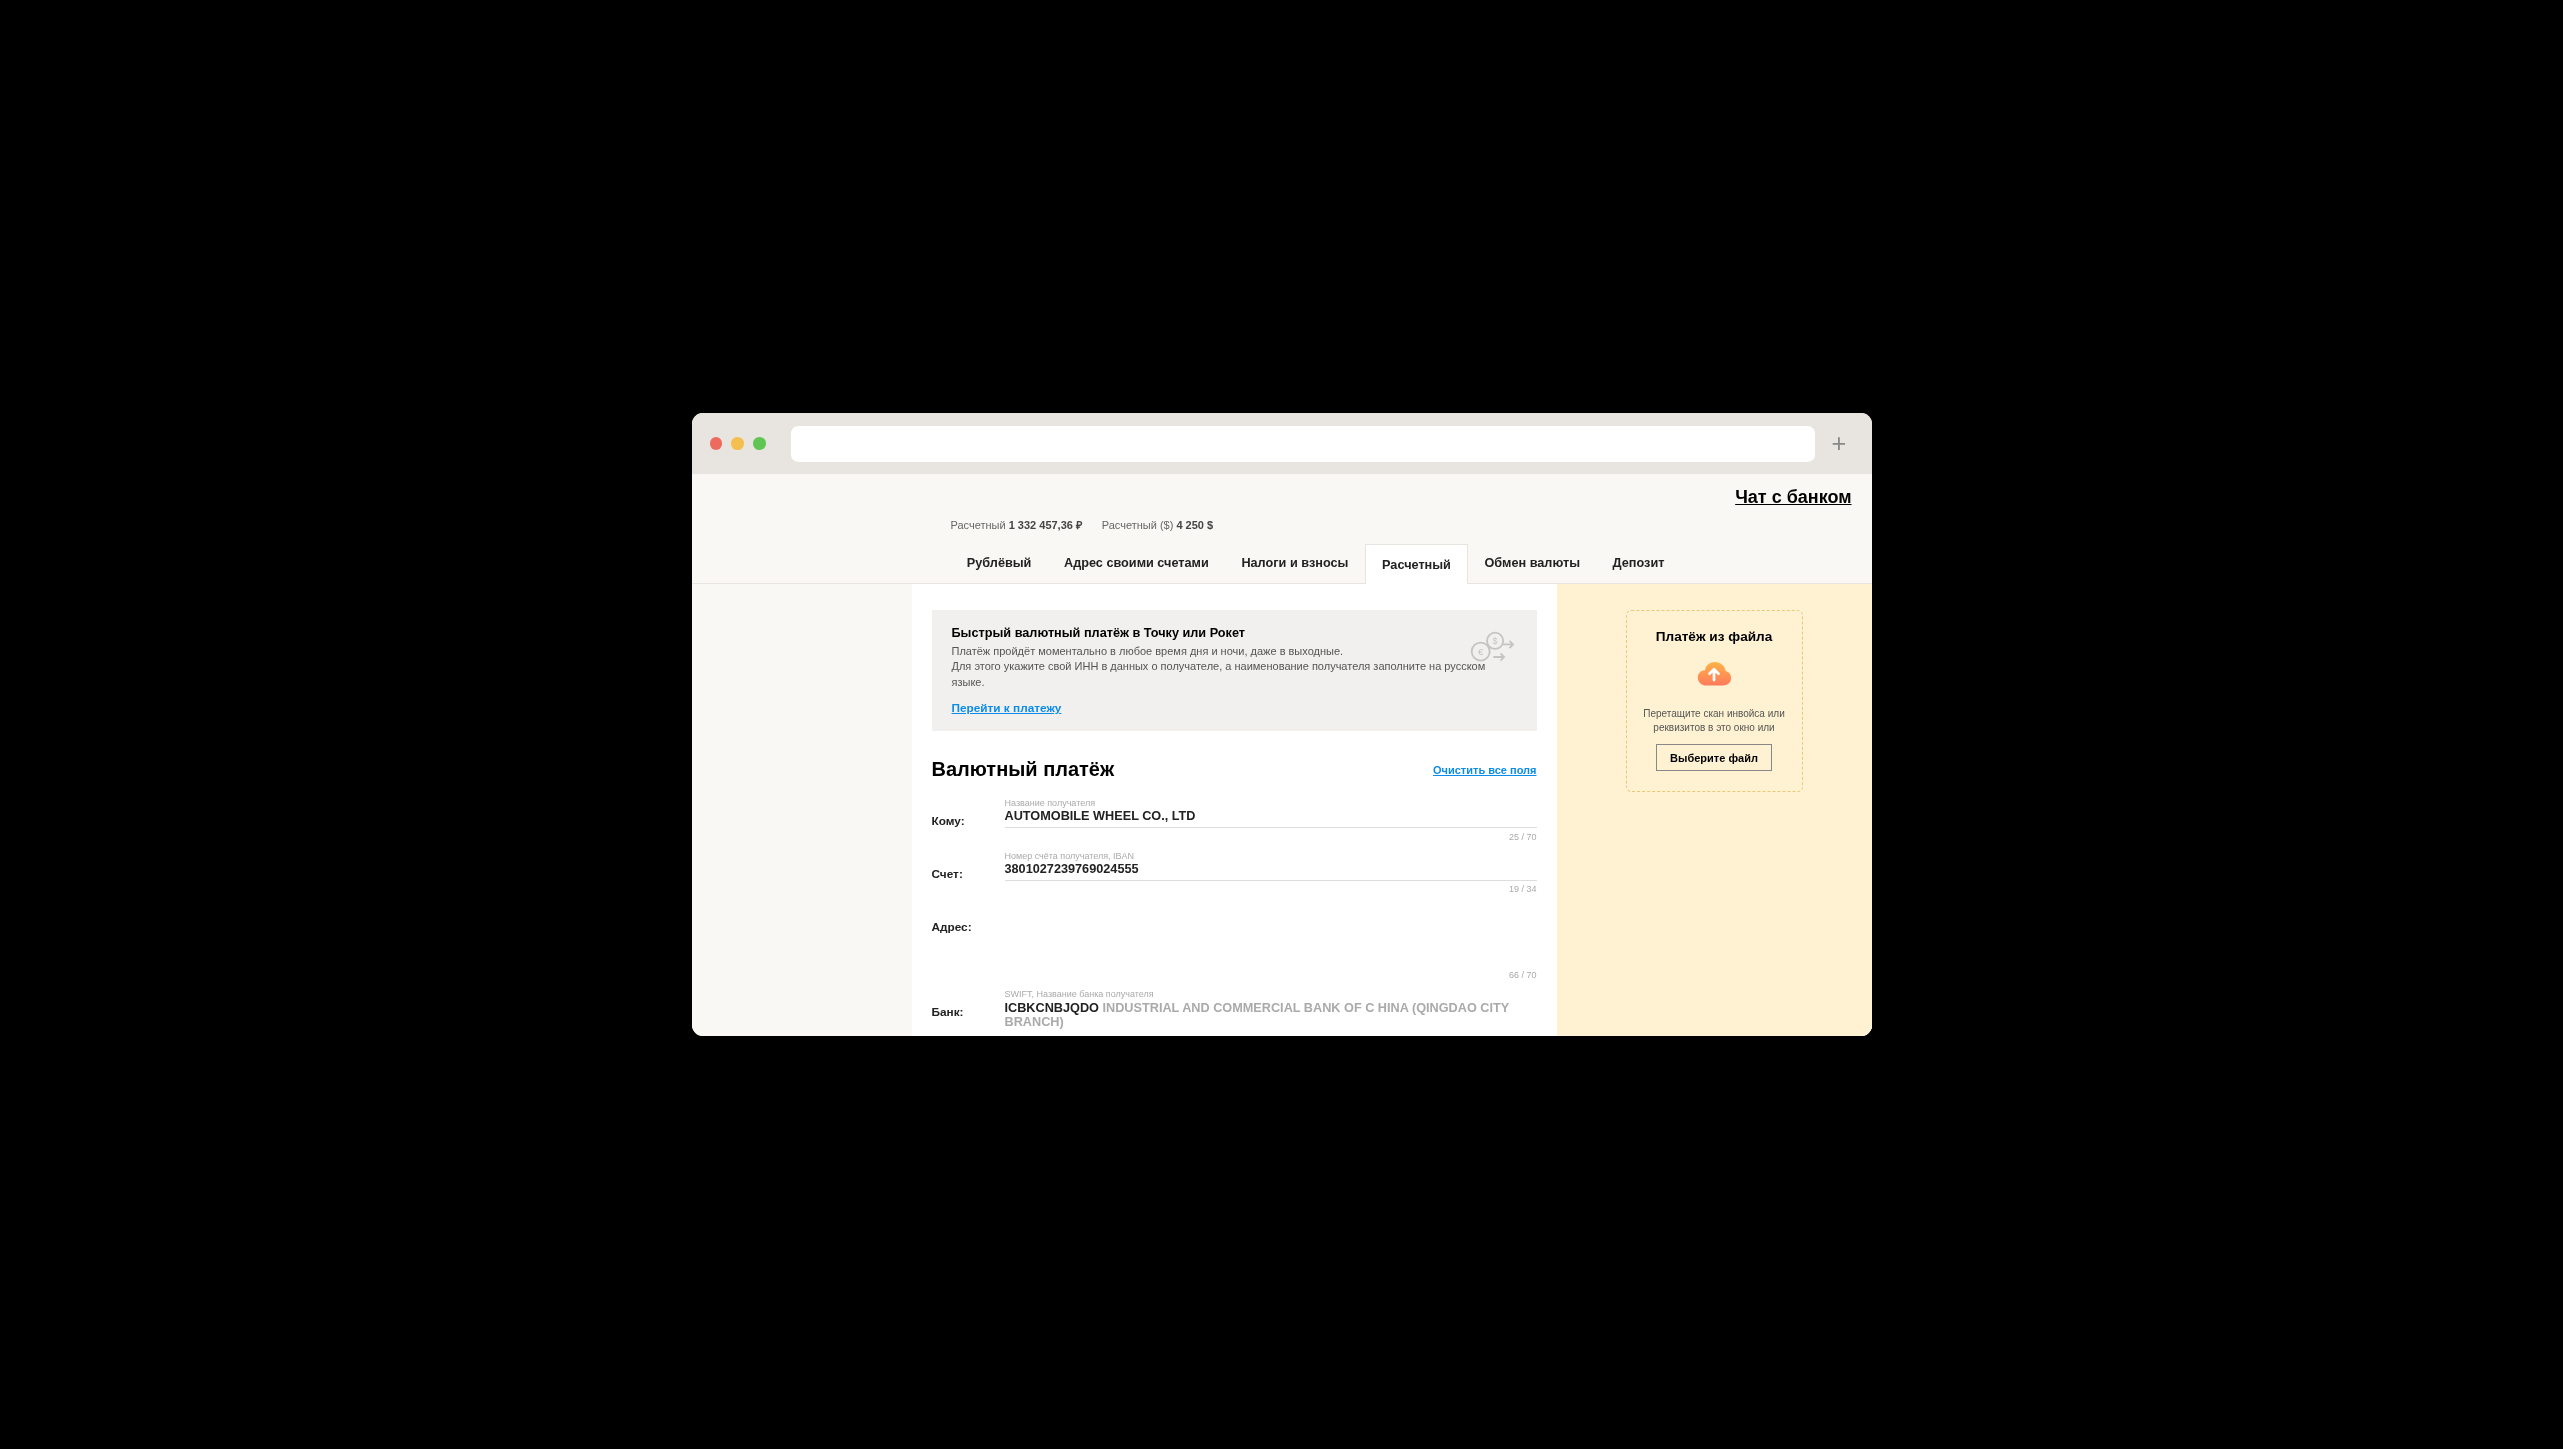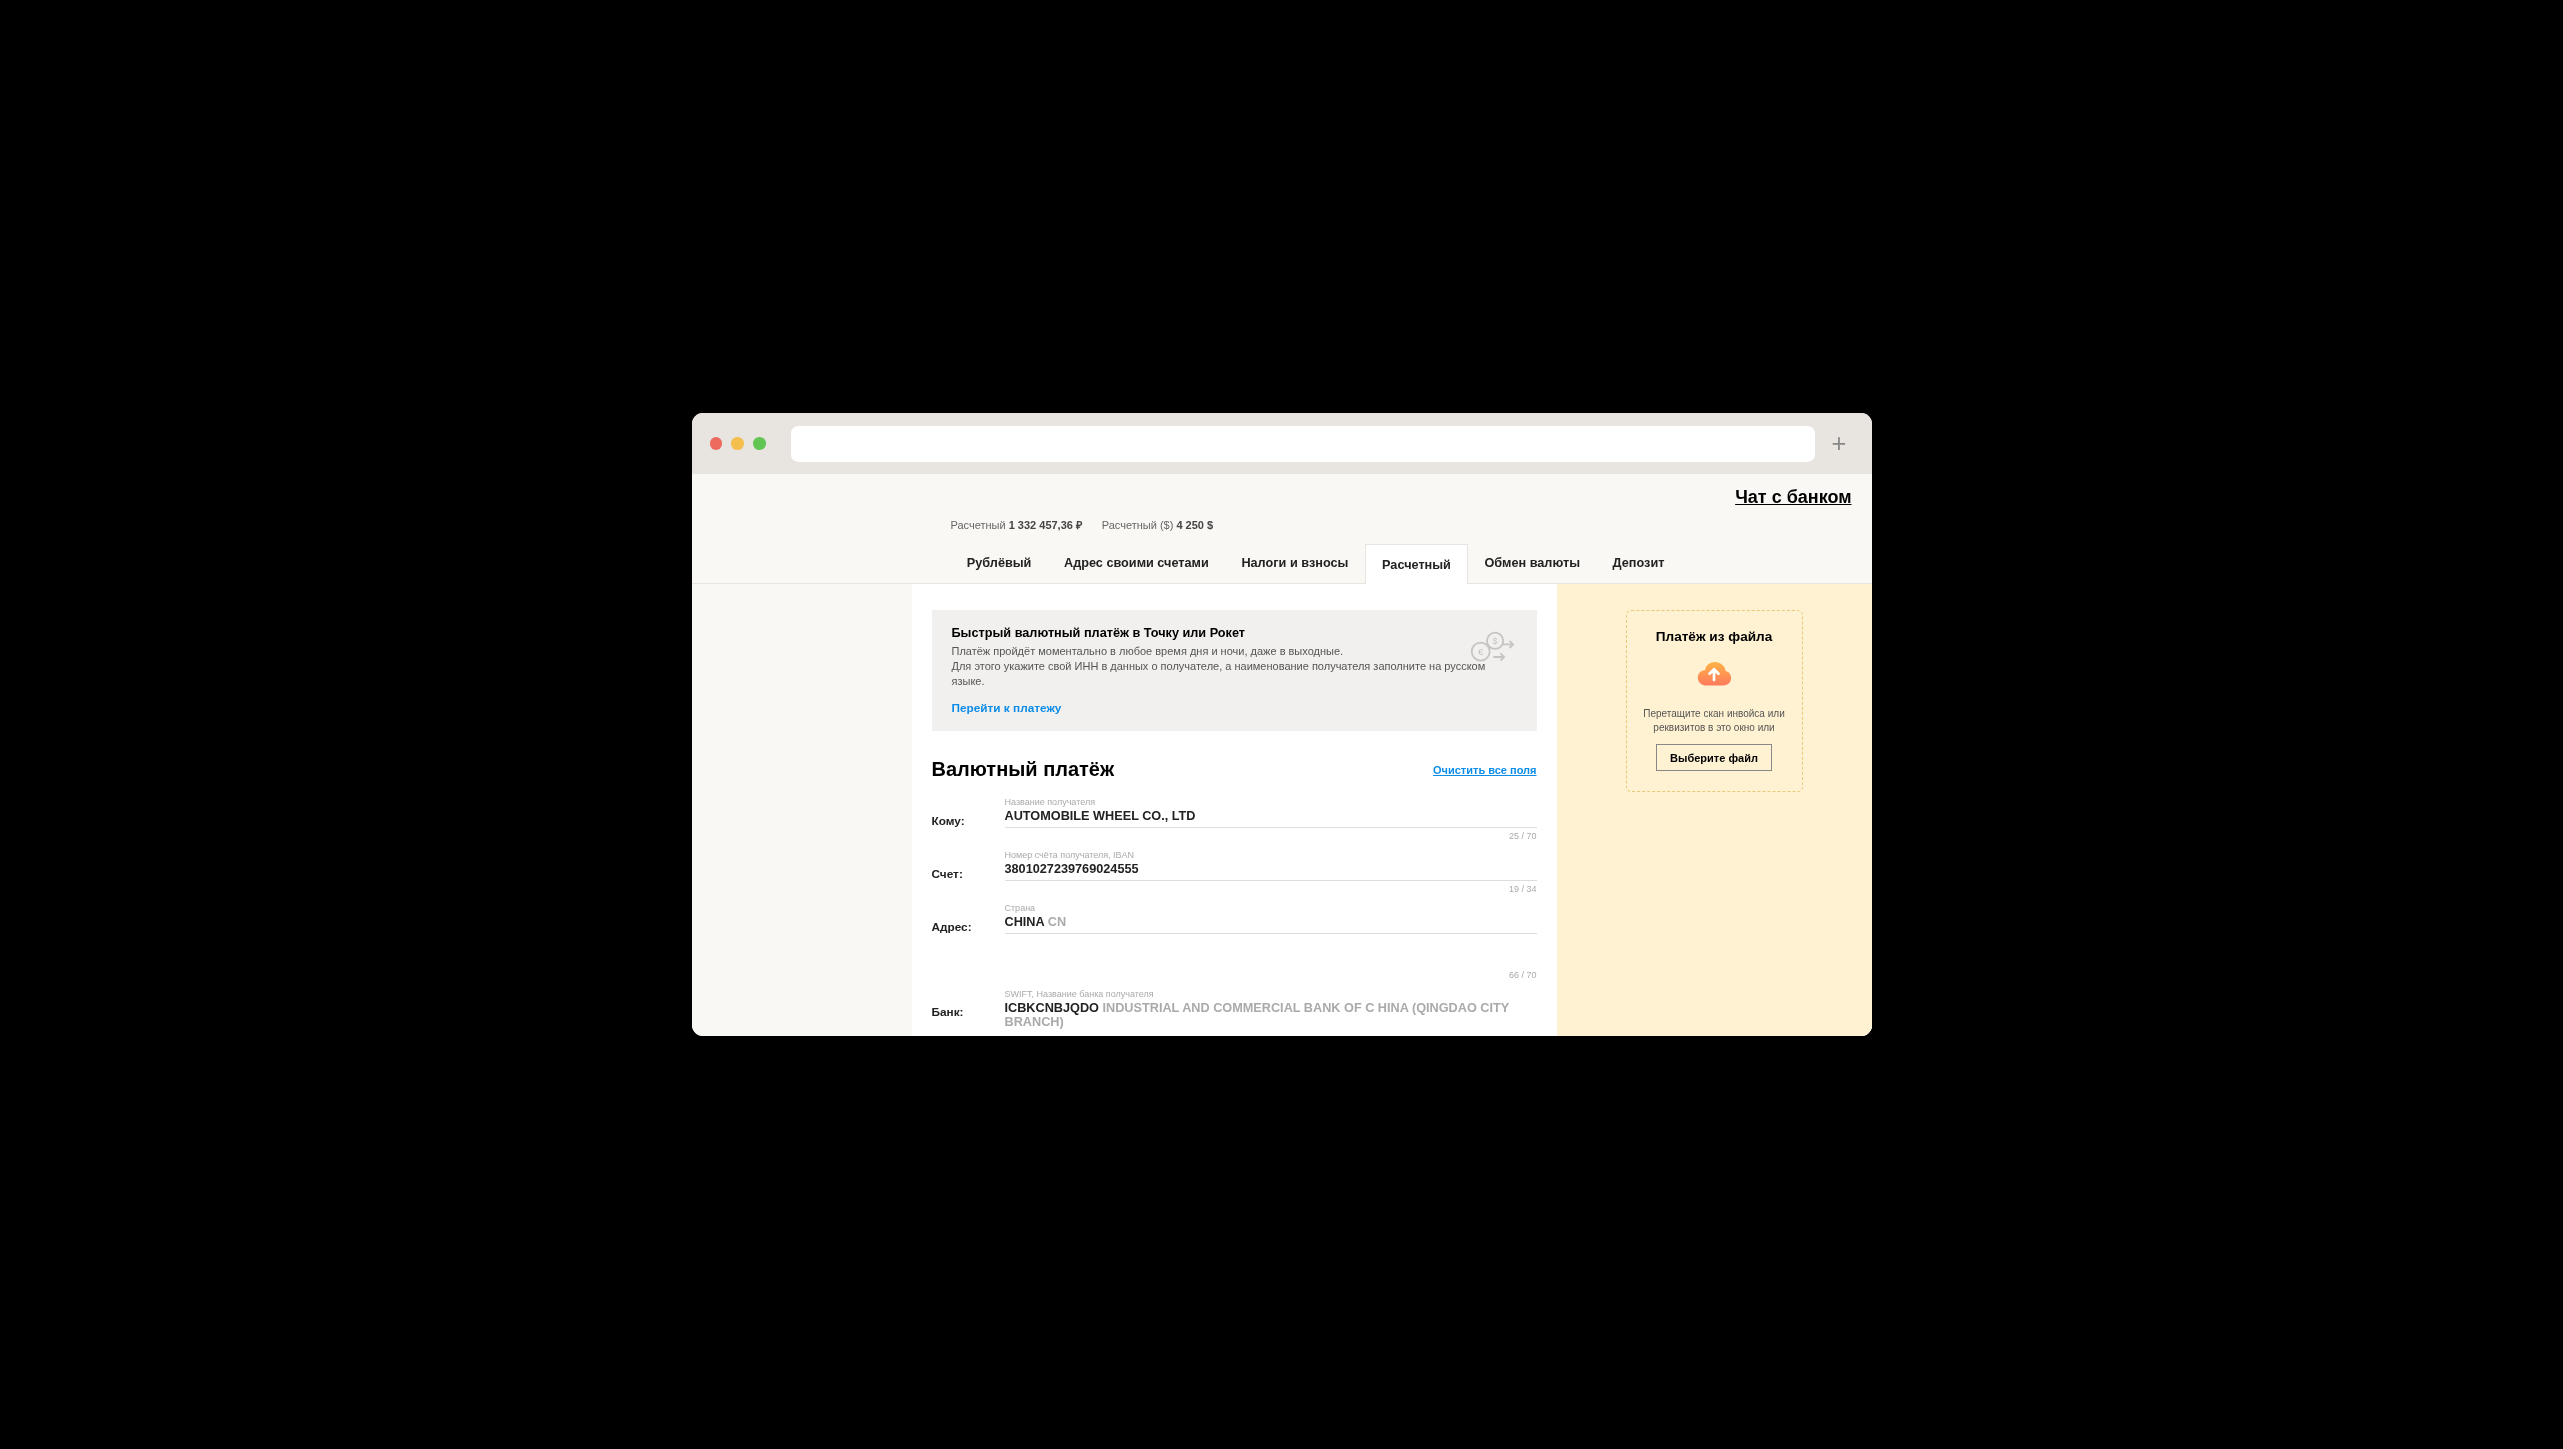--- a/index.html
+++ b/index.html
@@ -102,21 +102,21 @@
   justify-content: center;
   align-items: flex-start;
 }
 .info-box {
   background: #f1f0ee;
   padding: 16.3px 20px;
   position: relative;
 }
 .info-title { font-weight: 700; font-size: 12.7px; margin-bottom: 3.6px; }
 .info-text { font-size: 11px; color: #555; line-height: 1.4; }
-.info-link { color: #0c8ce9; font-weight: 700; font-size: 11.8px; display: inline-block; margin-top: 11px; cursor: pointer; }
+.info-link { color: #0c8ce9; text-decoration: underline; font-weight: 700; font-size: 11.8px; display: inline-block; margin-top: 11px; cursor: pointer; }
 .info-icon {
   position: absolute;
   right: 20px;
   top: 20px;
   width: 51px;
   height: 36px;
   opacity: 0.5;
 }
 .section-head {
   display: flex;
@@ -255,26 +255,20 @@
           <div class="field-label">Счет:</div>
           <div class="field-body">
             <div class="field-sublabel">Номер счёта получателя, IBAN</div>
             <div class="field-value">3801027239769024555</div>
           </div>
         </div>
         <div class="field-counter" style="margin-left:73px">19 / 34</div>
 
         <div class="field-row">
           <div class="field-label">Адрес:</div>
-          <div class="field-body">
-            <div class="field-sublabel">Страна</div>
-            <div class="field-value">
-              <span>CHINA</span> <span class="muted">CN</span>
-            </div>
-          </div>
         </div>
         <div style="height:12.7px"></div>
 
         <div class="field-row">
           <div class="field-label"></div>
         </div>
         <div class="field-counter" style="margin-left:73px">66 / 70</div>
 
         <div class="field-row">
           <div class="field-label">Банк:</div>

